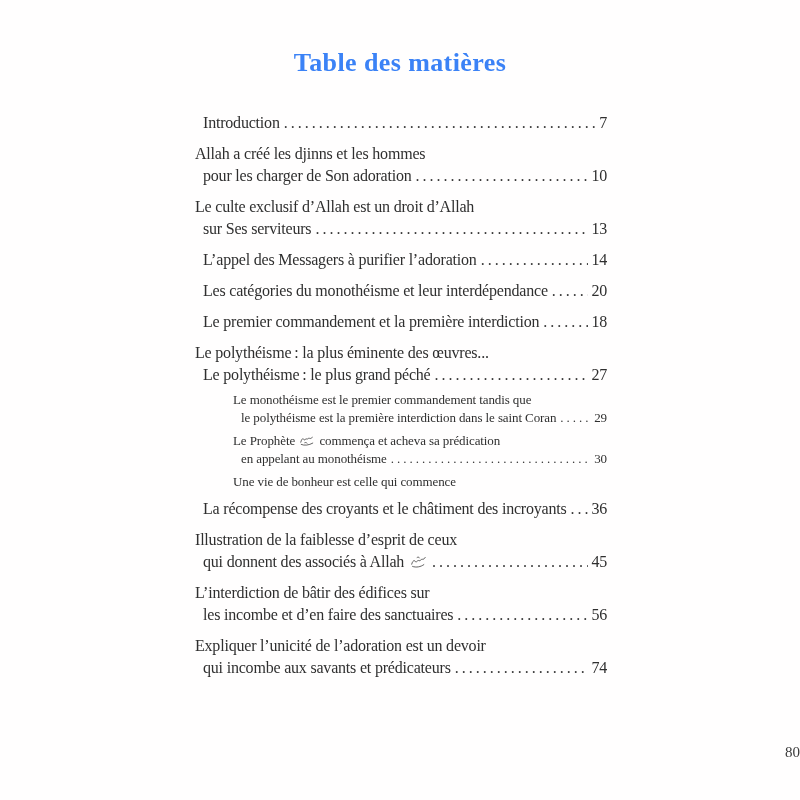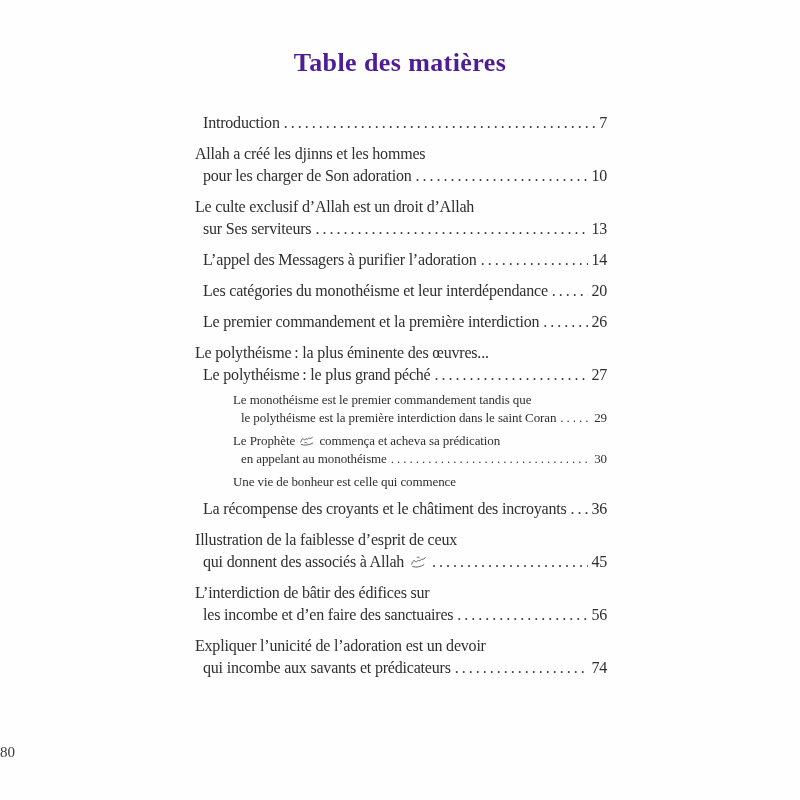--- a/index.html
+++ b/index.html
@@ -15,21 +15,21 @@
     width: 800px; height: 800px;
     background: #fffefe;
   }
   .title {
     position: absolute;
     top: 48px; left: 0; right: 0;
     text-align: center;
     font-size: 26px;
     font-weight: bold;
     letter-spacing: 0.4px;
-    color: #4c1d95;
+    color: #3b82f6;
   }
   .toc {
     position: absolute;
     left: 195px;
     width: 412px;
     top: 112px;
   }
   .entry { }
   .entry.level-1 {
     font-size: 16px;
@@ -70,21 +70,21 @@
     margin-left: 3px;
   }
   .honorific {
     display: inline-block;
     margin: 0 1px;
   }
   .honorific svg { display: inline-block; vertical-align: -1px; }
   .folio {
     position: absolute;
     top: 744px; left: 0; right: 0;
-    text-align: left;
+    text-align: right;
     font-size: 15px;
     color: #3a3a3a;
   }
 </style>
 </head>
 <body>
 
 <div class="sheet">
   <div class="title">Table des matières</div>
   <div class="toc">
@@ -122,21 +122,21 @@
         <div class="line leader-line">
           <span class="lead-text">Les catégories du monothéisme et leur interdépendance</span>
           <span class="leader"></span>
           <span class="page-num">20</span>
         </div>
       </div>
       <div class="entry level-1">
         <div class="line leader-line">
           <span class="lead-text">Le premier commandement et la première interdiction</span>
           <span class="leader"></span>
-          <span class="page-num">26</span>
+          <span class="page-num">18</span>
         </div>
       </div>
       <div class="entry level-1">
         <div class="line">Le polythéisme : la plus éminente des œuvres...</div>
         <div class="line leader-line">
           <span class="lead-text">Le polythéisme : le plus grand péché</span>
           <span class="leader"></span>
           <span class="page-num">27</span>
         </div>
       </div>

